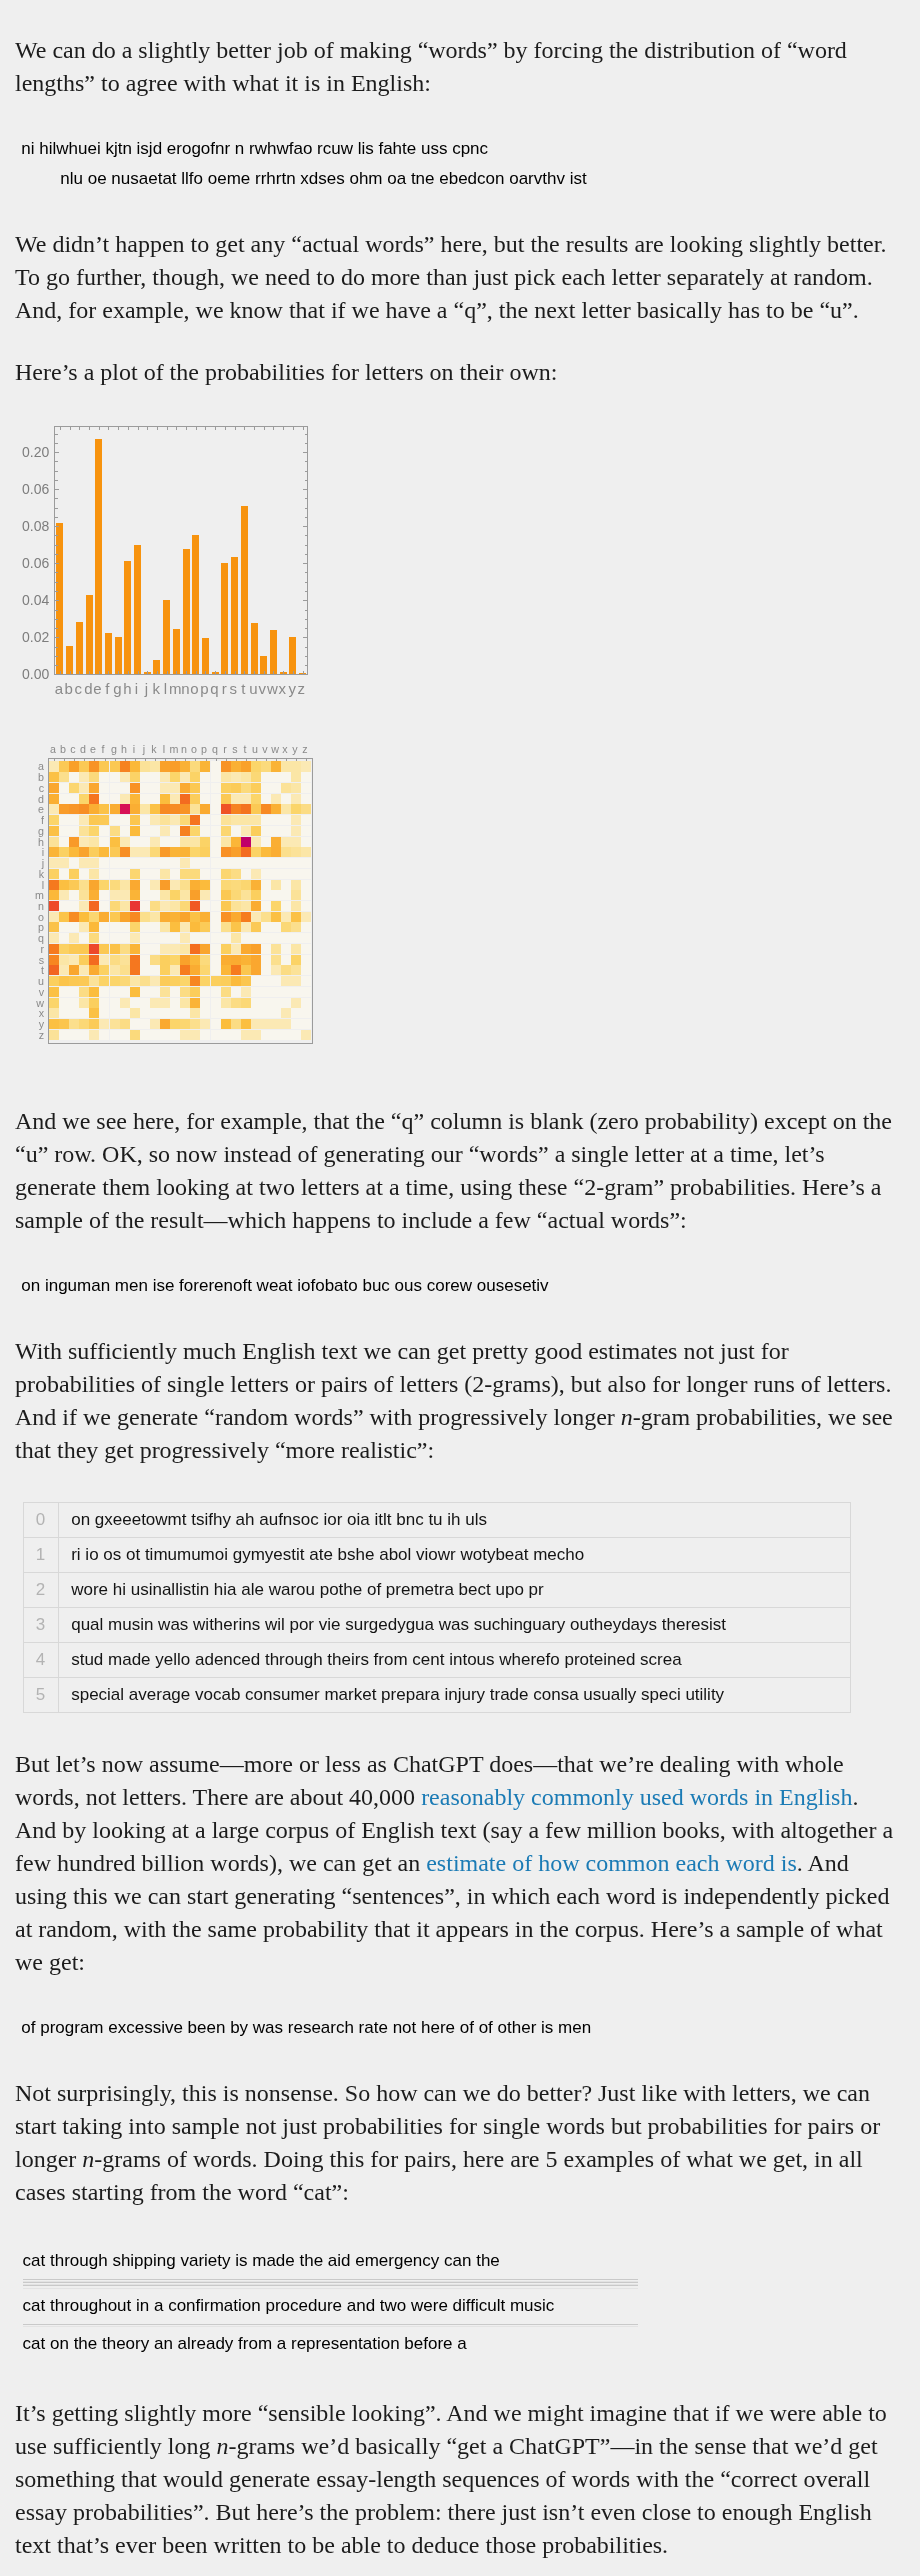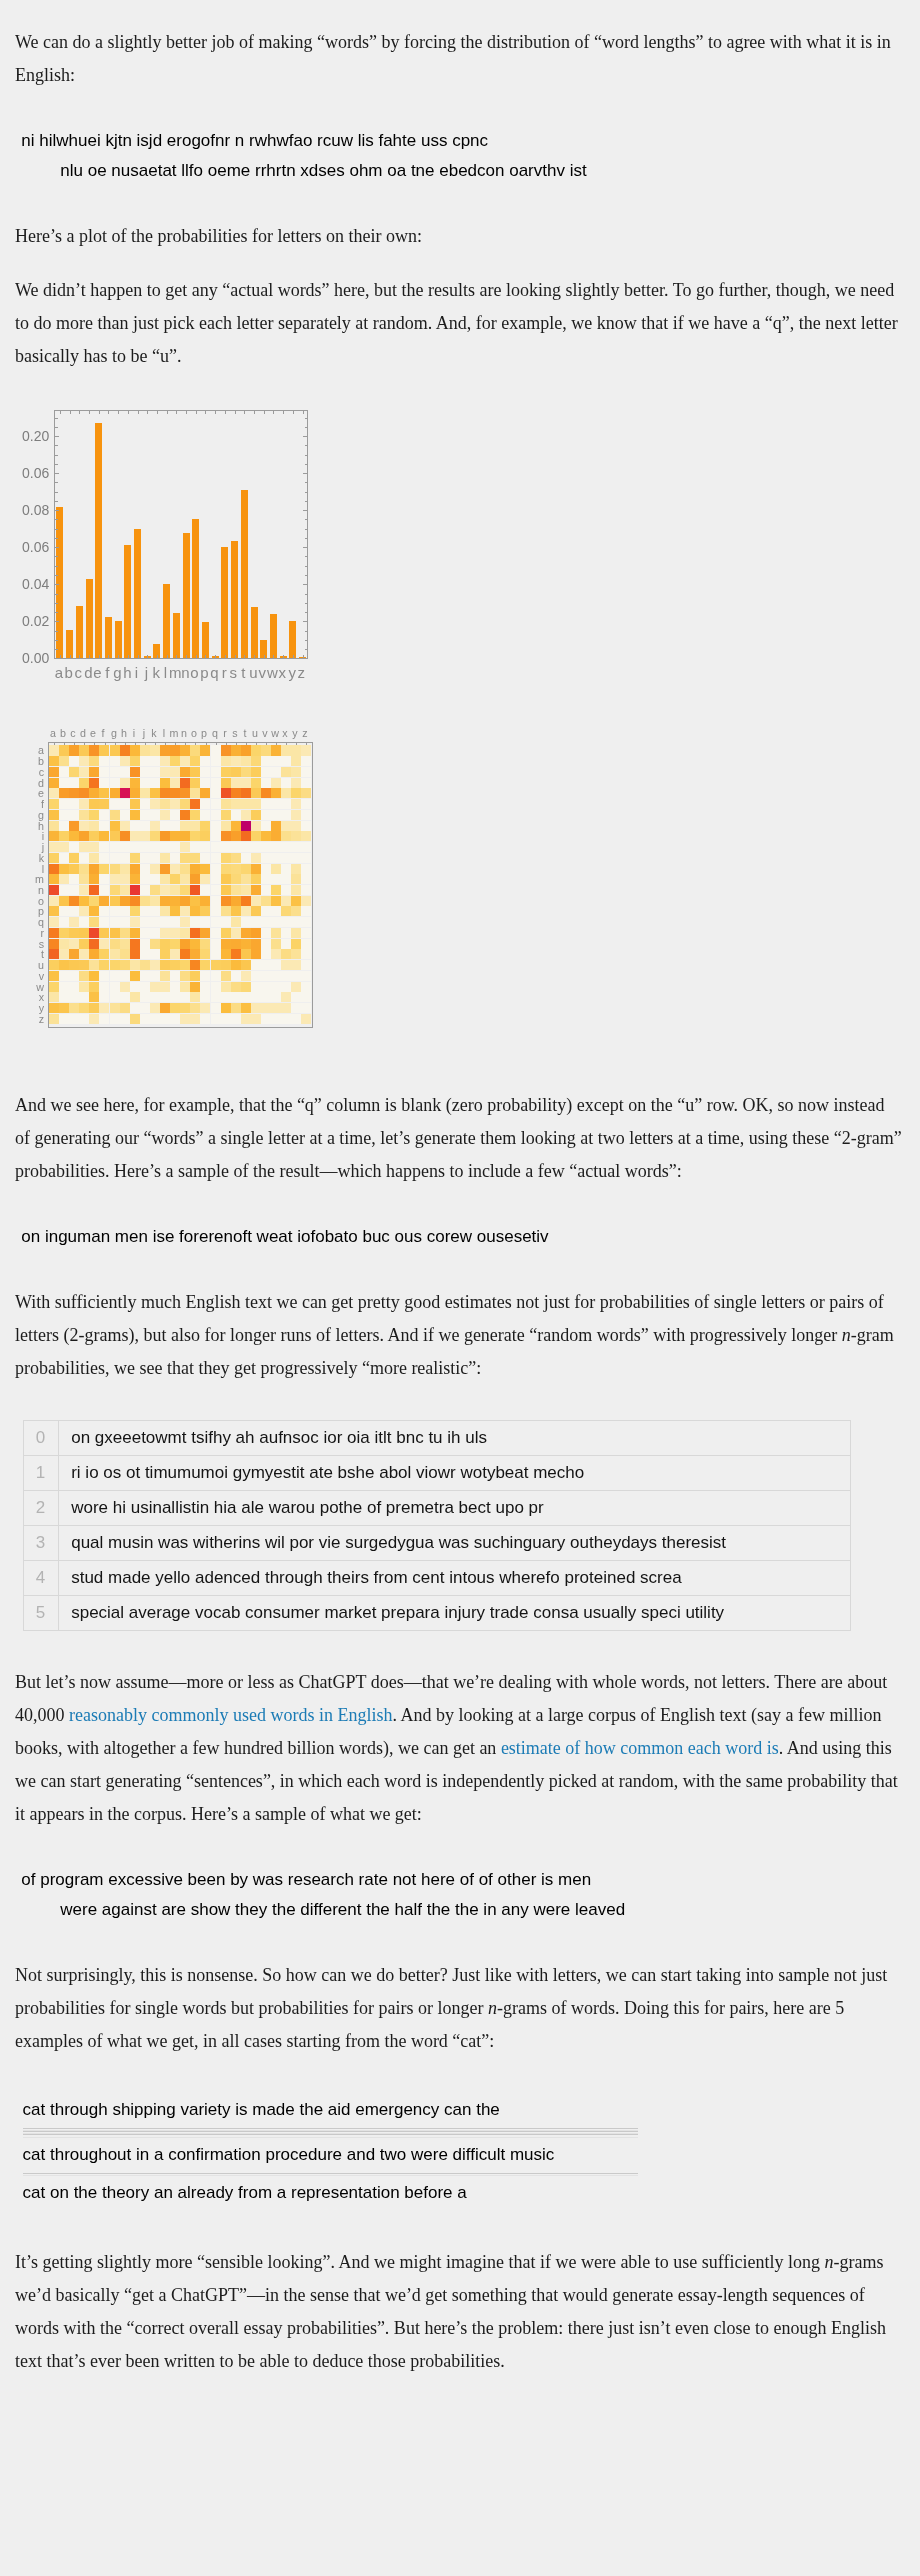--- a/index.html
+++ b/index.html
@@ -1,19 +1,19 @@
 <!DOCTYPE html>
 <html style="--bg: #efefef; --fg: #1c1c1c; --link: #1b7bb5;font-size:10px"><head>
 <meta charset="utf-8">
 <style>
   html,body{margin:0;padding:0;}
   body{background:var(--bg,#efefef);}
   .content{width:920px;box-sizing:border-box;padding:5px 16.4px 19px 15px;
            color:var(--fg,#1c1c1c);font-family:"Liberation Serif",serif;}
-  .para{font-size:18px;line-height:33px;margin:21px 0;}
+  .para{font-size:24px;line-height:33px;margin:29px 0;}
   .para i{font-style:italic;}
   .para a{color:var(--link,#1b7bb5);text-decoration:none;cursor:pointer;}
   .sample{font-family:"Liberation Sans",sans-serif;font-size:17px;line-height:30px;
           color:#000;margin:34px 0;padding-left:6.3px;}
   .sample .line2{padding-left:39px;}
 
   
   .bc-wrap{position:relative;margin:37px 0 40px 39px;width:254px;}
   .bc-frame{position:relative;width:252px;height:247px;border:0.6px solid #9b9b9b;background:transparent;}
   .bc-bar{position:absolute;bottom:0;width:7px;}
@@ -52,23 +52,23 @@
 
 <div class="content">
 
   <p class="para"><span>We can do a slightly better job of making “words” by forcing the distribution of “word lengths” to agree with what it is in English:</span></p>
 
   <div class="sample">
     <div class="line1">ni hilwhuei kjtn isjd erogofnr n rwhwfao rcuw lis fahte uss cpnc</div>
     <div class="line2">nlu oe nusaetat llfo oeme rrhrtn xdses ohm oa tne ebedcon oarvthv ist</div>
   </div>
 
+  <p class="para"><span>We didn’t happen to get any “actual words” here, but the results are looking slightly better. To go further, though, we need to do more than just pick each letter separately at random. And, for example, we know that if we have a “q”, the next letter basically has to be “u”.</span></p>
+
   <p class="para"><span>Here’s a plot of the probabilities for letters on their own:</span></p>
-
-  <p class="para"><span>We didn’t happen to get any “actual words” here, but the results are looking slightly better. To go further, though, we need to do more than just pick each letter separately at random. And, for example, we know that if we have a “q”, the next letter basically has to be “u”.</span></p>
 
   <div class="bc-wrap">
     <div class="bc-frame" id="bc-frame">
         <div class="bc-bar" style="left: 1.4px; height: 151px; background: rgb(247, 147, 14);"></div>
         <div class="tick" style="left: 4.9px; top: 0px; width: 0.6px; height: 3.2px;"></div>
         <div class="tick" style="left: 4.9px; bottom: 0px; width: 0.6px; height: 3.2px;"></div>
         <div class="bc-bar" style="left: 11px; height: 28px; background: rgb(247, 147, 14);"></div>
         <div class="tick" style="left: 14.6px; top: 0px; width: 0.6px; height: 3.2px;"></div>
         <div class="tick" style="left: 14.6px; bottom: 0px; width: 0.6px; height: 3.2px;"></div>
         <div class="bc-bar" style="left: 21px; height: 52px; background: rgb(247, 147, 14);"></div>
@@ -1055,21 +1055,20 @@
           <td class="idx">5</td>
           <td class="txt">special average vocab consumer market prepara injury trade consa usually speci utility</td>
         </tr>
       </tbody>
   </table>
 
   <p class="para"><span>But let’s now assume—more or less as ChatGPT does—that we’re dealing with whole words, not letters. There are about 40,000 </span><a href="#">reasonably commonly used words in English</a><span>. And by looking at a large corpus of English text (say a few million books, with altogether a few hundred billion words), we can get an </span><a href="#">estimate of how common each word is</a><span>. And using this we can start generating “sentences”, in which each word is independently picked at random, with the same probability that it appears in the corpus. Here’s a sample of what we get:</span></p>
 
   <div class="sample">
     <div class="line1">of program excessive been by was research rate not here of of other is men</div>
-    <div class="line2">were against are show they the different the half the the in any were leaved</div>
   </div>
 
   <p class="para"><span>Not surprisingly, this is nonsense. So how can we do better? Just like with letters, we can start taking into sample not just probabilities for single words but probabilities for pairs or longer </span><i>n</i><span>-grams of words. Doing this for pairs, here are 5 examples of what we get, in all cases starting from the word “cat”:</span></p>
 
   <div class="cat-list" id="cat-list">
       <div class="cat-item">cat through shipping variety is made the aid emergency can the</div>
       <div class="cat-sep"></div>
       <div class="cat-sep"></div>
       <div class="cat-sep"></div>
       <div class="cat-item">cat throughout in a confirmation procedure and two were difficult music</div>

